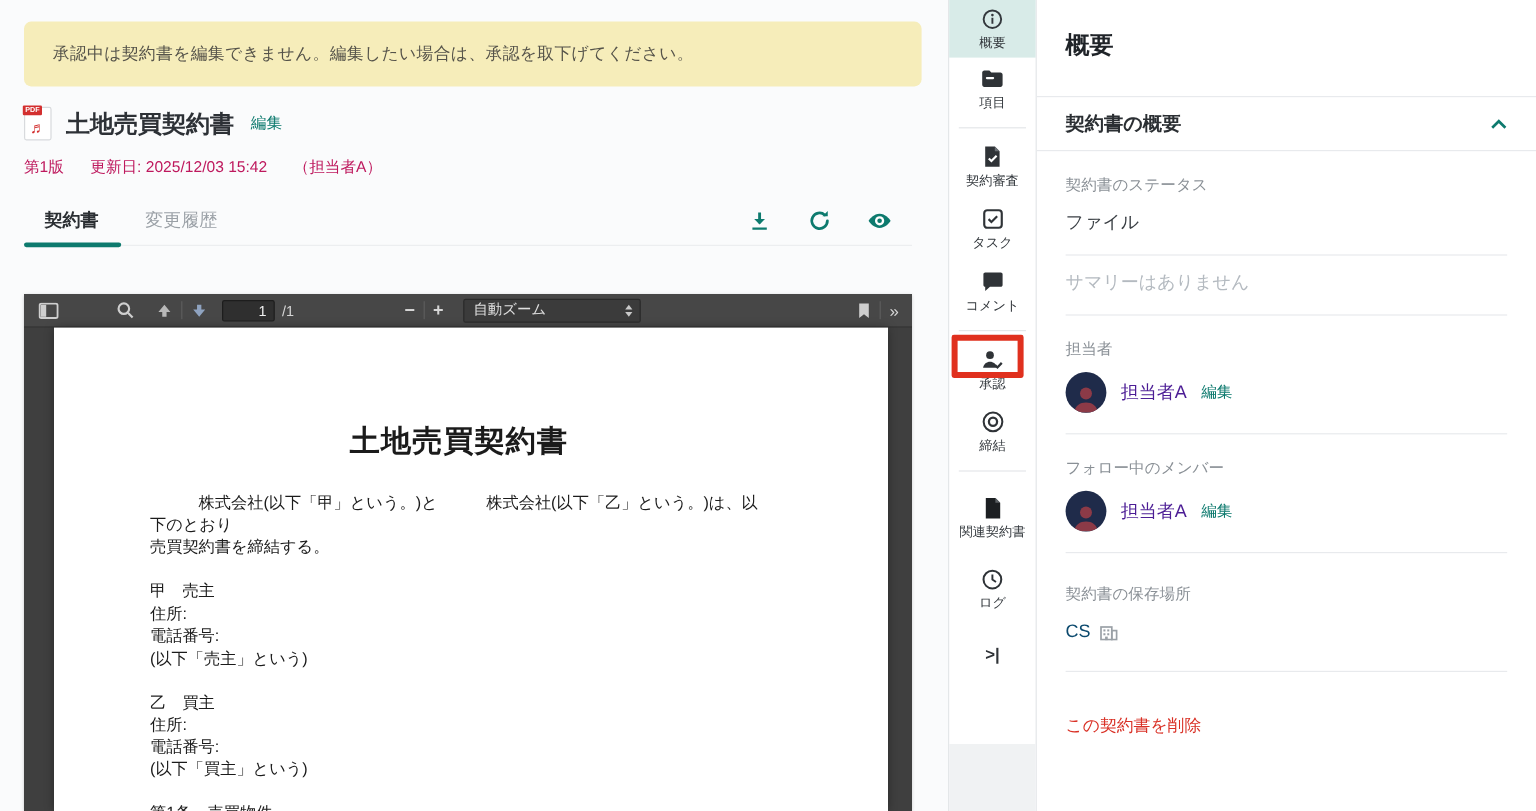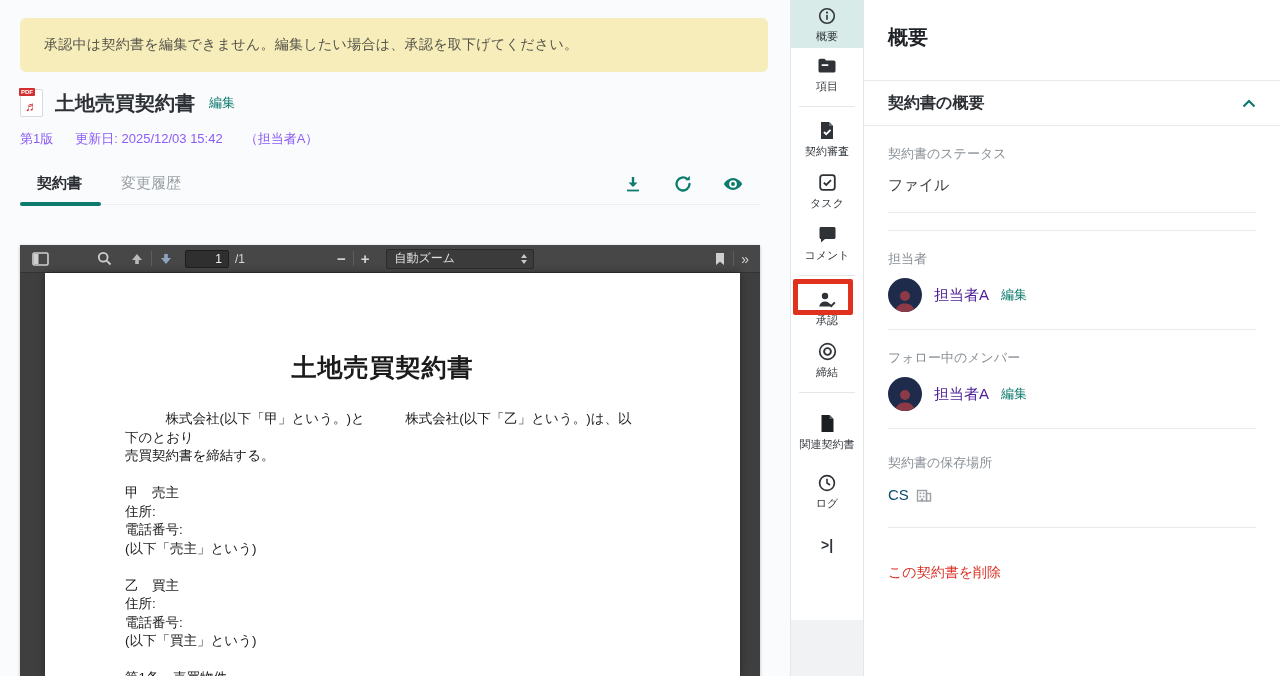--- a/index.html
+++ b/index.html
@@ -18,21 +18,21 @@
     font-size:14px; color:#55534a; letter-spacing:.02em;
   }
 
   .title-row { margin-top:17px; display:flex; align-items:center; }
   .pdf-icon { width:23px; height:28px; position:relative; background:#fff; border:1px solid #d8dadd; border-radius:2px; flex:0 0 auto; }
   .pdf-icon .corner { position:absolute; top:-2px; left:-2px; background:#d32f2f; color:#fff; font-size:6px; font-weight:bold; padding:1px 2px; border-radius:1px; line-height:1; }
   .pdf-icon .glyph { position:absolute; bottom:3px; left:0; right:0; text-align:center; color:#d32f2f; font-size:13px; font-weight:bold; line-height:1; }
   .doc-title { margin-left:12px; font-size:20px; font-weight:bold; color:#2d3136; }
   .edit-link { margin-left:14px; font-size:13px; color:#0d7a6e; cursor:pointer; }
 
-  .meta-row { margin-top:13px; font-size:13px; color:#8b5cf6; display:flex; }
+  .meta-row { margin-top:13px; font-size:13px; color:#be185d; display:flex; }
   .meta-row .m { margin-right:22px; }
 
   .tabs-row { margin-top:15px; width:740px; height:42px; display:flex; align-items:center; position:relative; border-bottom:1px solid #eceef0; }
   .tab { font-size:15px; cursor:pointer; }
   .tab.active { font-weight:bold; color:#2b2f33; padding:0 17px; }
   .tab.inactive { color:#9aa0a6; margin-left:22px; }
   .tab-underline { position:absolute; left:0; bottom:-2px; width:81px; height:4px; border-radius:3px; background:#0d7a6e; }
   .doc-actions { margin-left:auto; display:flex; align-items:center; gap:28px; padding-right:16px; }
   .doc-actions .act { width:22px; height:22px; cursor:pointer; display:flex; align-items:center; justify-content:center; }
 
@@ -343,20 +343,21 @@
       <svg width="14" height="9" viewBox="0 0 14 9">
           <path d="M1.5 7.5 7 2l5.5 5.5" stroke="#0d7a6e" stroke-width="2.2" fill="none"></path>
         </svg>
     </span>
   </div>
 
   <div class="flabel">契約書のステータス</div>
   <div class="fvalue">ファイル</div>
   <div class="pdivider"></div>
 
+  <div class="fplaceholder">サマリーはありません</div>
   <div class="pdivider"></div>
 
   <div class="flabel">担当者</div>
   <div class="person-row">
     <span class="avatar">
       <svg width="26" height="24" viewBox="0 0 26 24">
           <circle cx="13" cy="8" r="5" fill="#8c3a47"></circle>
           <path d="M3 24c1-6 5-8.5 10-8.5s9 2.5 10 8.5z" fill="#8c3a47"></path>
         </svg>
     </span>

